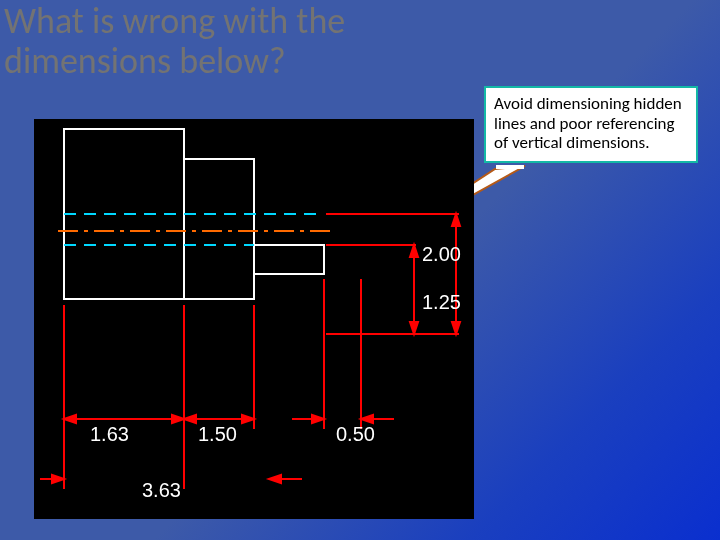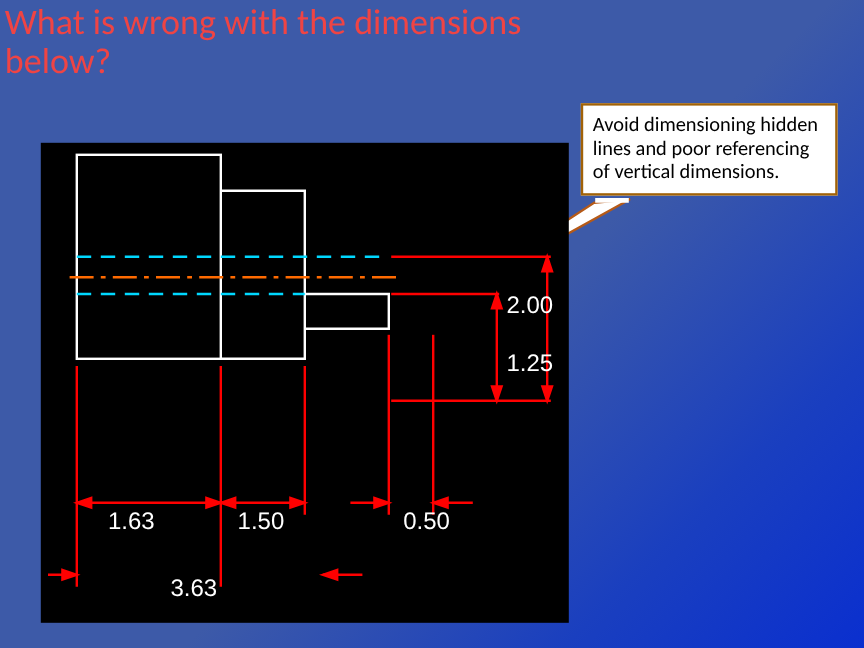--- a/index.html
+++ b/index.html
@@ -10,32 +10,32 @@
     font-family: Calibri, Arial, sans-serif;
     overflow: hidden;
   }
   body {
     background: linear-gradient(135deg, #3d5aa8 0%, #3d5aa8 55%, #1a3fbf 80%, #0a2fcf 100%);
   }
   .title {
     position: absolute;
     top: 2px;
     left: 4px;
-    font-size: 30px;
-    color: #ef4444;
+    font-size: 36px;
+    color: #737373;
     line-height: 1.1;
     width: 460px;
   }
   .callout-box {
     position: absolute;
     top: 86px;
     left: 484px;
     width: 214px;
     background: #fff;
-    border: 2px solid #a16207;
+    border: 2px solid #14b8a6;
     padding: 6px 8px 8px 8px;
     font-size: 17px;
     line-height: 1.15;
     color: #000;
     box-sizing: border-box;
   }
   .callout-tail {
     position: absolute;
     top: 164px;
     left: 350px;

